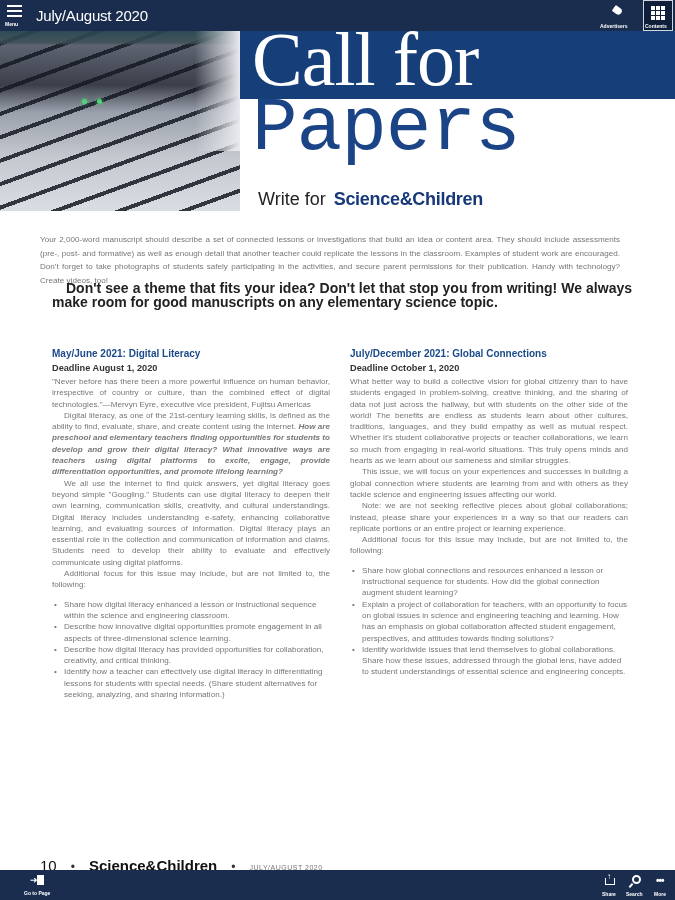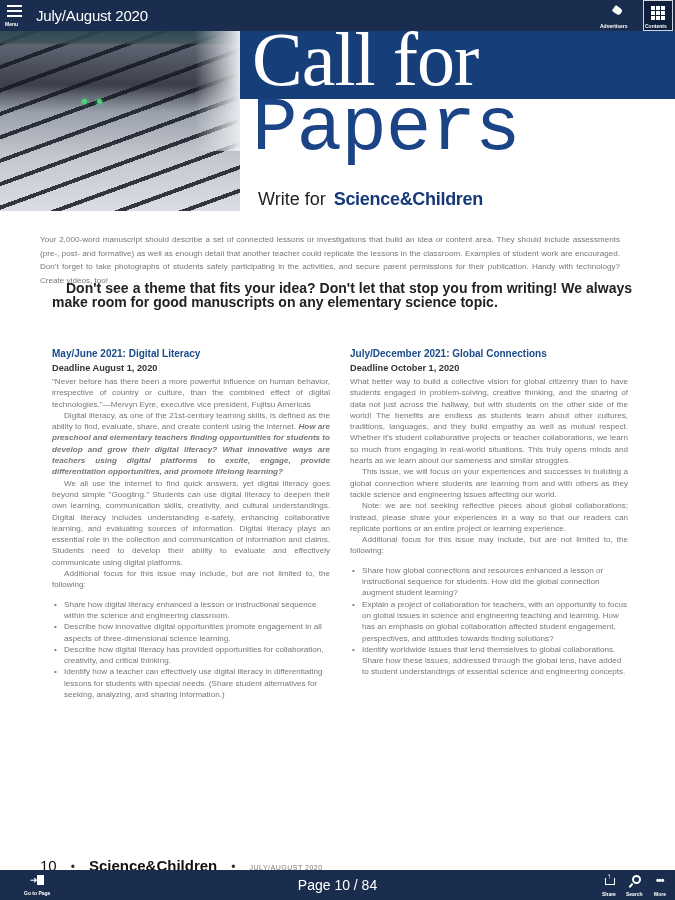--- a/index.html
+++ b/index.html
@@ -161,21 +161,20 @@
     <span class="num">10</span><span class="sep">•</span><span class="mag" style="margin-left:0">Science&amp;Children</span><span class="sep">•</span><span class="issue">JULY/AUGUST 2020</span>
   </div>
 </div>
 
 <div class="bottombar">
   <div class="goto-btn">
     <span class="arrow">➜</span>
     <span class="door"></span>
     <span class="tiny-label">Go to Page</span>
   </div>
-  <div class="page-ind">Page 10 / 84</div>
   <div class="share-btn">
     <span class="up">↑</span>
     <span class="box"></span>
     <span class="tiny-label">Share</span>
   </div>
   <div class="search-btn">
     <span class="lens"></span>
     <span class="handle"></span>
     <span class="tiny-label">Search</span>
   </div>

